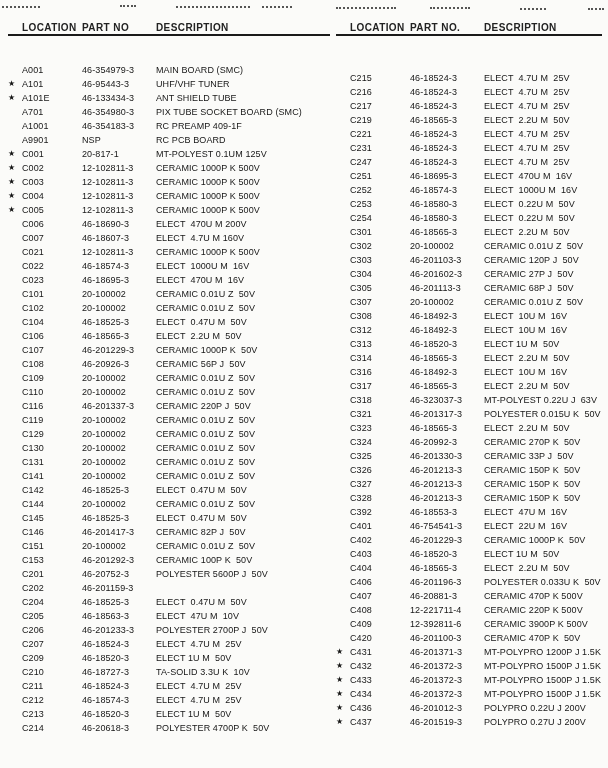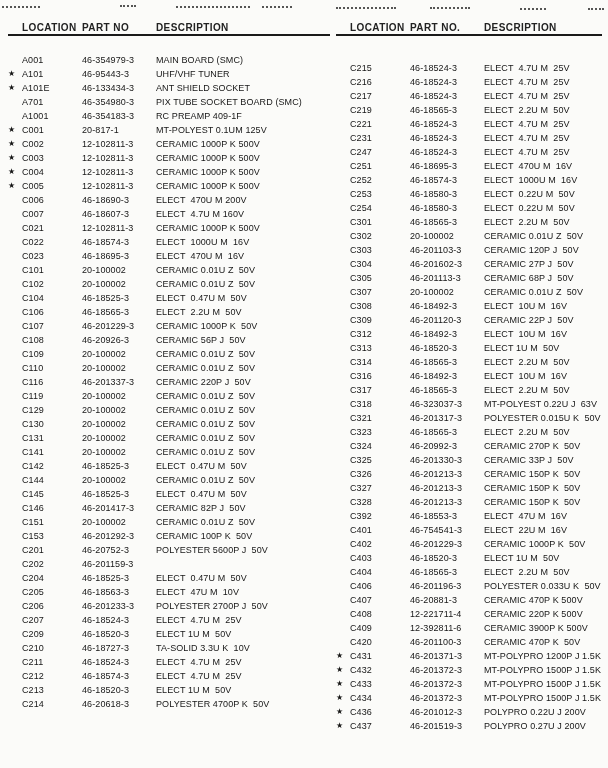--- a/index.html
+++ b/index.html
@@ -13,21 +13,21 @@
   .artifact{position:absolute;border-top:2px dotted #555;height:0;}
   .colgroup{position:absolute;top:22px;}
   .colgroup.left{left:8px;width:322px;}
   .colgroup.right{left:336px;width:266px;}
   .hdr{
     display:grid;grid-template-columns:14px 60px 74px 1fr;
     font-size:10px;letter-spacing:.4px;font-weight:bold;color:#222;
     padding-bottom:1px;border-bottom:2px solid #1a1a1a;
   }
   .hdr span{white-space:nowrap;}
-  .rows{margin-top:5px;}
+  .rows{margin-top:15px;}
   .colgroup.left .rows{padding-top:12px;}
   .colgroup.right .rows{padding-top:20px;}
   .row{
     display:grid;grid-template-columns:14px 60px 74px 1fr;
     height:14px;line-height:14px;font-size:9px;letter-spacing:.1px;
     white-space:pre;color:#161616;
   }
   .row .star{font-size:8px;}
   .row .loc{}
   .row .pn{}
@@ -64,37 +64,43 @@
       <span class="star">★</span>
       <span class="loc">A101</span>
       <span class="pn">46-95443-3</span>
       <span class="desc">UHF/VHF TUNER</span>
     </div>
 
     <div class="row">
       <span class="star">★</span>
       <span class="loc">A101E</span>
       <span class="pn">46-133434-3</span>
-      <span class="desc">ANT SHIELD SOCKET</span>
+      <span class="desc">ANT SHIELD TUBE</span>
     </div>
 
     <div class="row">
       <span class="star"></span>
       <span class="loc">A701</span>
       <span class="pn">46-354980-3</span>
       <span class="desc">PIX TUBE SOCKET BOARD (SMC)</span>
     </div>
 
     <div class="row">
       <span class="star"></span>
       <span class="loc">A1001</span>
       <span class="pn">46-354183-3</span>
       <span class="desc">RC PREAMP 409-1F</span>
     </div>
 
+    <div class="row">
+      <span class="star"></span>
+      <span class="loc">A9901</span>
+      <span class="pn">NSP</span>
+      <span class="desc">RC PCB BOARD</span>
+    </div>
 
     <div class="row">
       <span class="star">★</span>
       <span class="loc">C001</span>
       <span class="pn">20-817-1</span>
       <span class="desc">MT-POLYEST 0.1UM 125V</span>
     </div>
 
     <div class="row">
       <span class="star">★</span>
@@ -514,26 +520,20 @@
       <span class="desc">CERAMIC 0.01U Z  50V</span>
     </div>
 
     <div class="row">
       <span class="star"></span>
       <span class="loc">C308</span>
       <span class="pn">46-18492-3</span>
       <span class="desc">ELECT  10U M  16V</span>
     </div>
 
-    <div class="row">
-      <span class="star"></span>
-      <span class="loc">C309</span>
-      <span class="pn">46-201120-3</span>
-      <span class="desc">CERAMIC 22P J  50V</span>
-    </div>
 
     <div class="row">
       <span class="star"></span>
       <span class="loc">C312</span>
       <span class="pn">46-18492-3</span>
       <span class="desc">ELECT  10U M  16V</span>
     </div>
 
     <div class="row">
       <span class="star"></span>

